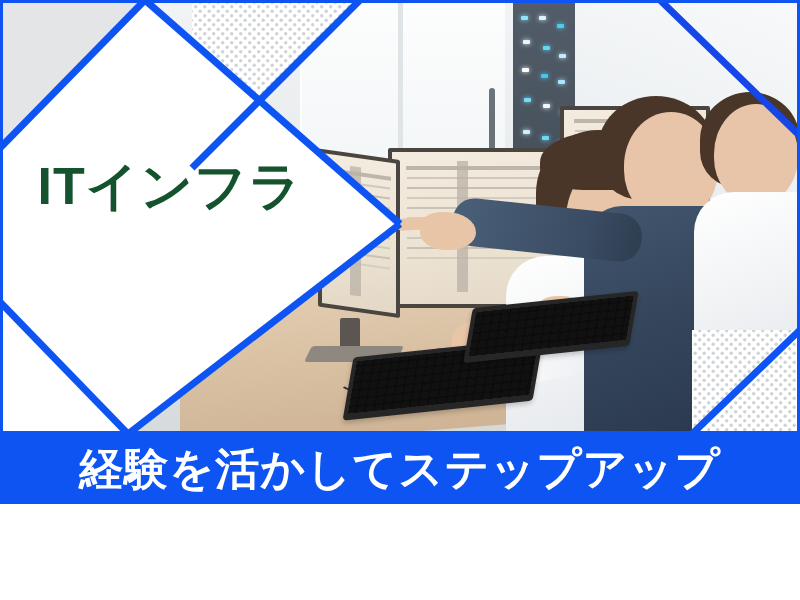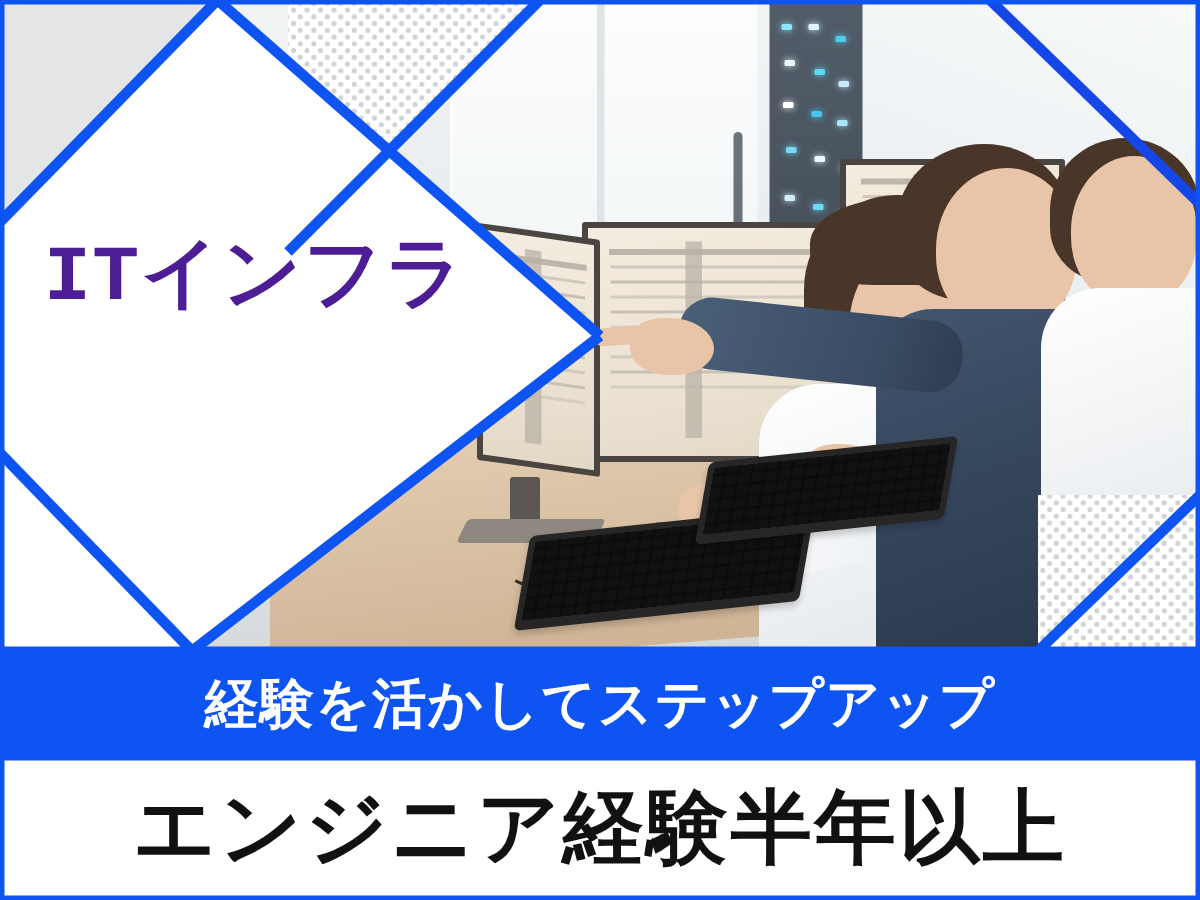--- a/index.html
+++ b/index.html
@@ -226,25 +226,24 @@
     left: 20px;
     top: 158px;
     width: 300px;
     text-align: center;
     pointer-events: none;
   }
   .diamond-text .line1 {
     display: block;
     font-size: 52px;
     font-weight: 700;
-    color: #4c1d95;
+    color: #14532d;
     letter-spacing: 1px;
     line-height: 1.08;
     white-space: nowrap;
-    font-family: Liberation Mono, monospace;
   }
   .diamond-text .line2 {
     display: block;
     font-size: 54px;
     font-weight: 700;
     color: #0d54f2;
     letter-spacing: 1px;
     line-height: 1.16;
     white-space: nowrap;
   }
@@ -254,21 +253,21 @@
     position: absolute;
     left: 0; top: 434px;
     width: 800px; height: 70px;
     background: #0d54f2;
     display: flex;
     align-items: center;
     justify-content: center;
   }
   .band-blue .txt {
     color: #ffffff;
-    font-size: 36px;
+    font-size: 44px;
     font-weight: 700;
     letter-spacing: 1px;
     white-space: nowrap;
   }
 
   
   .band-white {
     position: absolute;
     left: 0; top: 504px;
     width: 800px; height: 96px;
@@ -421,17 +420,14 @@
 
     <div class="diamond-text">
       <span class="line1">ITインフラ</span>
     </div>
   </div>
 
   <div class="band-blue">
     <span class="txt">経験を活かしてステップアップ</span>
   </div>
 
-  <div class="band-white">
-    <span class="txt">エンジニア経験半年以上</span>
-  </div>
 
 </div>
 
 </body></html>

